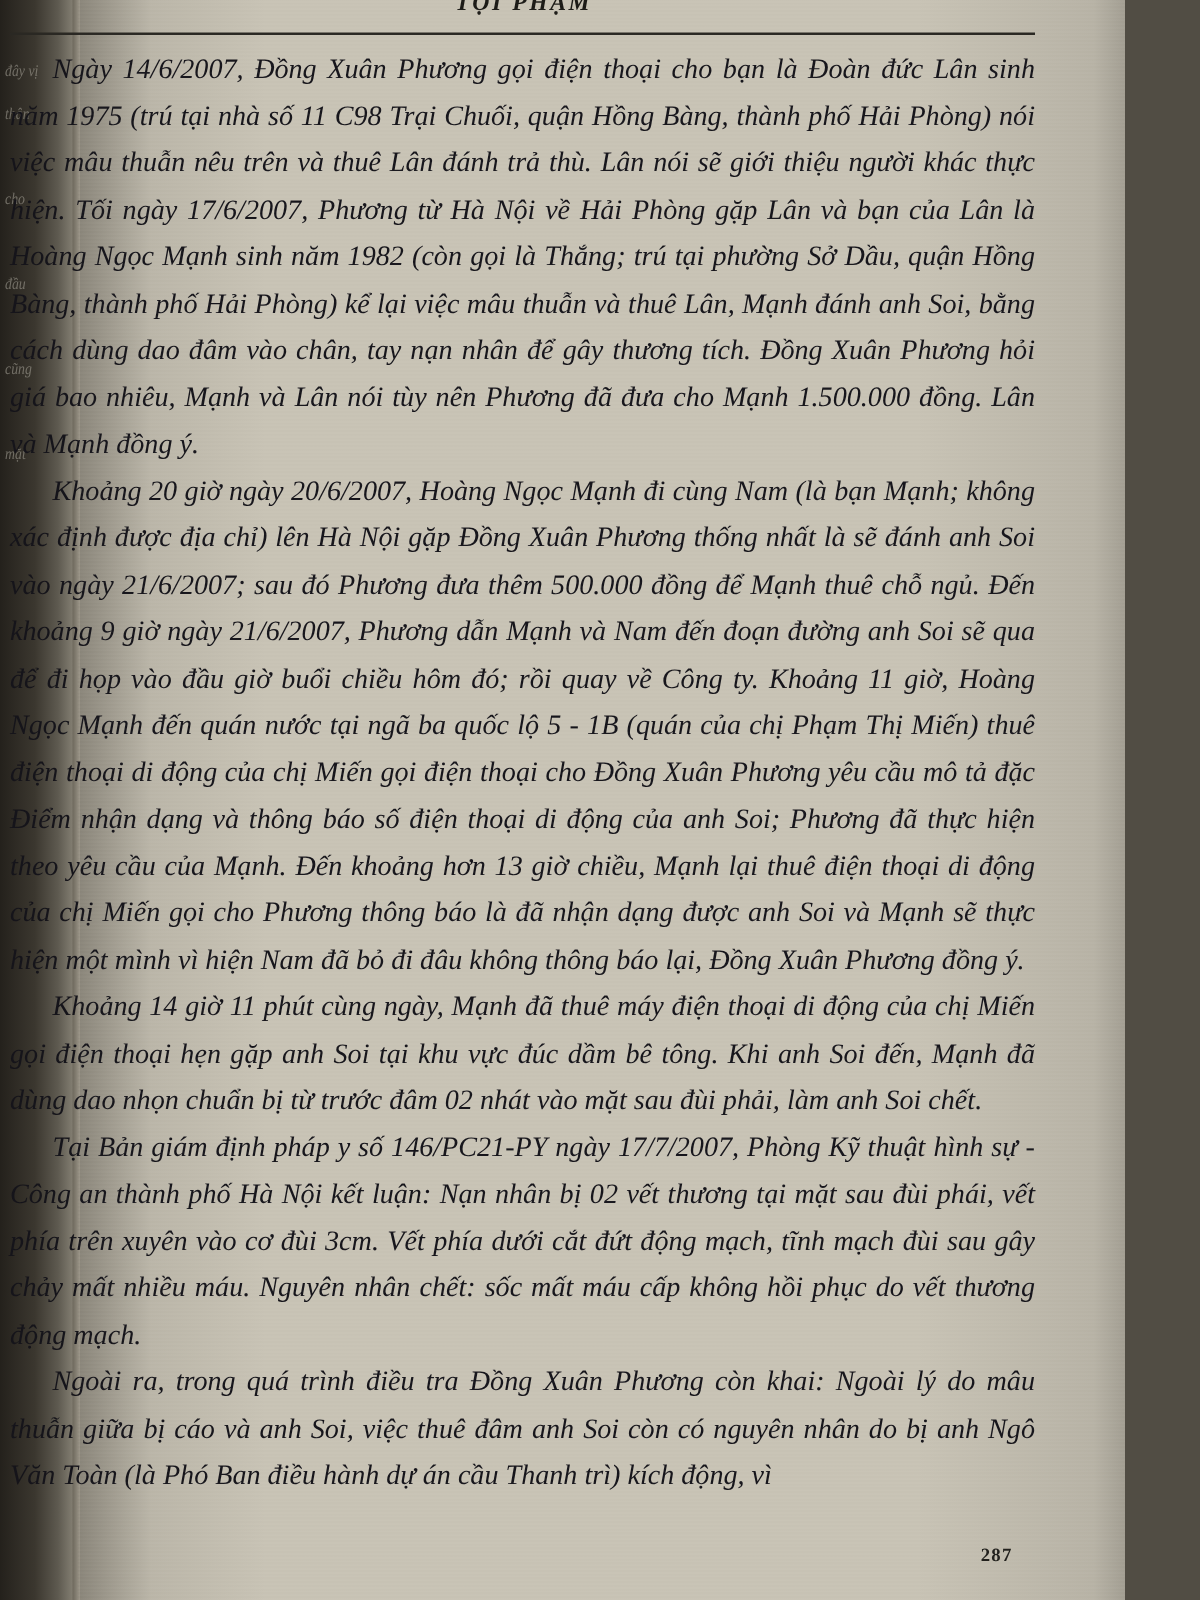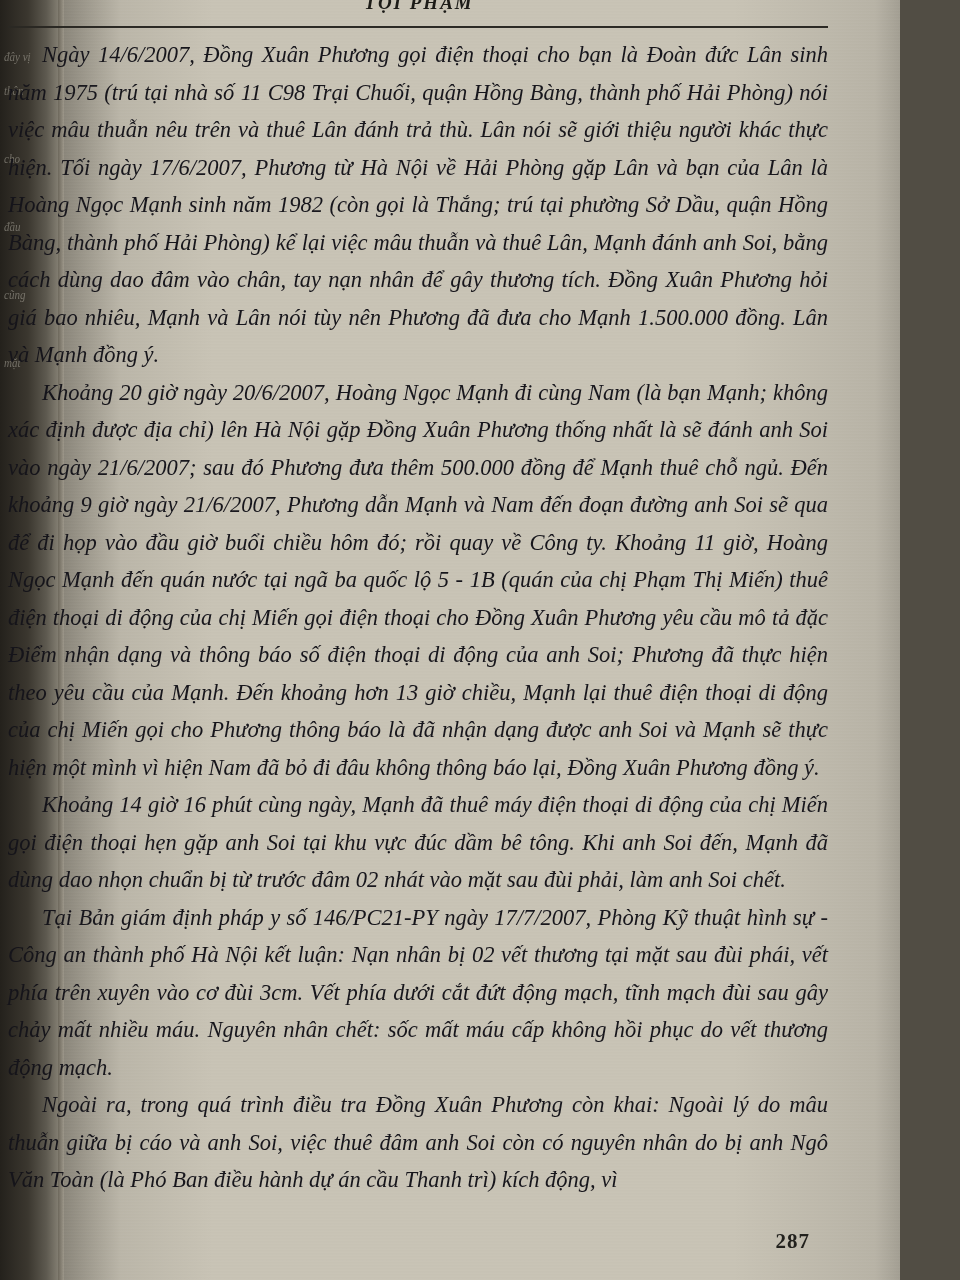--- a/index.html
+++ b/index.html
@@ -111,21 +111,21 @@
   }
   .body p {
     margin: 0 0 0 0;
     text-indent: 34px;
   }
   .body p.noindent { text-indent: 0; }
   .folio {
     position: absolute;
     right: 28px;
     bottom: 26px;
-    font-size: 21px;
+    font-size: 15px;
     font-weight: bold;
     color: #201f1b;
     letter-spacing: 1px;
   }
   
   .grain {
     position: absolute;
     left: 62px; top: 0;
     width: 838px; height: 1280px;
     z-index: 7;
@@ -156,21 +156,21 @@
   <div class="sheet"></div>
 
   <div class="content">
 
     <div class="header-title">TỘI PHẠM</div>
     <div class="header-rule"></div>
 
     <div class="body">
       <p>Ngày 14/6/2007, Đồng Xuân Phương gọi điện thoại cho bạn là Đoàn đức Lân sinh năm 1975 (trú tại nhà số 11 C98 Trại Chuối, quận Hồng Bàng, thành phố Hải Phòng) nói việc mâu thuẫn nêu trên và thuê Lân đánh trả thù. Lân nói sẽ giới thiệu người khác thực hiện. Tối ngày 17/6/2007, Phương từ Hà Nội về Hải Phòng gặp Lân và bạn của Lân là Hoàng Ngọc Mạnh sinh năm 1982 (còn gọi là Thắng; trú tại phường Sở Dầu, quận Hồng Bàng, thành phố Hải Phòng) kể lại việc mâu thuẫn và thuê Lân, Mạnh đánh anh Soi, bằng cách dùng dao đâm vào chân, tay nạn nhân để gây thương tích. Đồng Xuân Phương hỏi giá bao nhiêu, Mạnh và Lân nói tùy nên Phương đã đưa cho Mạnh 1.500.000 đồng. Lân và Mạnh đồng ý.</p>
       <p>Khoảng 20 giờ ngày 20/6/2007, Hoàng Ngọc Mạnh đi cùng Nam (là bạn Mạnh; không xác định được địa chỉ) lên Hà Nội gặp Đồng Xuân Phương thống nhất là sẽ đánh anh Soi vào ngày 21/6/2007; sau đó Phương đưa thêm 500.000 đồng để Mạnh thuê chỗ ngủ. Đến khoảng 9 giờ ngày 21/6/2007, Phương dẫn Mạnh và Nam đến đoạn đường anh Soi sẽ qua để đi họp vào đầu giờ buổi chiều hôm đó; rồi quay về Công ty. Khoảng 11 giờ, Hoàng Ngọc Mạnh đến quán nước tại ngã ba quốc lộ 5 - 1B (quán của chị Phạm Thị Miến) thuê điện thoại di động của chị Miến gọi điện thoại cho Đồng Xuân Phương yêu cầu mô tả đặc Điểm nhận dạng và thông báo số điện thoại di động của anh Soi; Phương đã thực hiện theo yêu cầu của Mạnh. Đến khoảng hơn 13 giờ chiều, Mạnh lại thuê điện thoại di động của chị Miến gọi cho Phương thông báo là đã nhận dạng được anh Soi và Mạnh sẽ thực hiện một mình vì hiện Nam đã bỏ đi đâu không thông báo lại, Đồng Xuân Phương đồng ý.</p>
-      <p>Khoảng 14 giờ 16 phút cùng ngày, Mạnh đã thuê máy điện thoại di động của chị Miến gọi điện thoại hẹn gặp anh Soi tại khu vực đúc dầm bê tông. Khi anh Soi đến, Mạnh đã dùng dao nhọn chuẩn bị từ trước đâm 02 nhát vào mặt sau đùi phải, làm anh Soi chết.</p>
+      <p>Khoảng 14 giờ 11 phút cùng ngày, Mạnh đã thuê máy điện thoại di động của chị Miến gọi điện thoại hẹn gặp anh Soi tại khu vực đúc dầm bê tông. Khi anh Soi đến, Mạnh đã dùng dao nhọn chuẩn bị từ trước đâm 02 nhát vào mặt sau đùi phải, làm anh Soi chết.</p>
       <p>Tại Bản giám định pháp y số 146/PC21-PY ngày 17/7/2007, Phòng Kỹ thuật hình sự - Công an thành phố Hà Nội kết luận: Nạn nhân bị 02 vết thương tại mặt sau đùi phái, vết phía trên xuyên vào cơ đùi 3cm. Vết phía dưới cắt đứt động mạch, tĩnh mạch đùi sau gây chảy mất nhiều máu. Nguyên nhân chết: sốc mất máu cấp không hồi phục do vết thương động mạch.</p>
       <p>Ngoài ra, trong quá trình điều tra Đồng Xuân Phương còn khai: Ngoài lý do mâu thuẫn giữa bị cáo và anh Soi, việc thuê đâm anh Soi còn có nguyên nhân do bị anh Ngô Văn Toàn (là Phó Ban điều hành dự án cầu Thanh trì) kích động, vì</p>
     </div>
 
     <div class="folio">287</div>
   </div>
 
   <div class="sheet-shade"></div>
   <div class="grain"></div>
   <div class="right-edge"></div>

